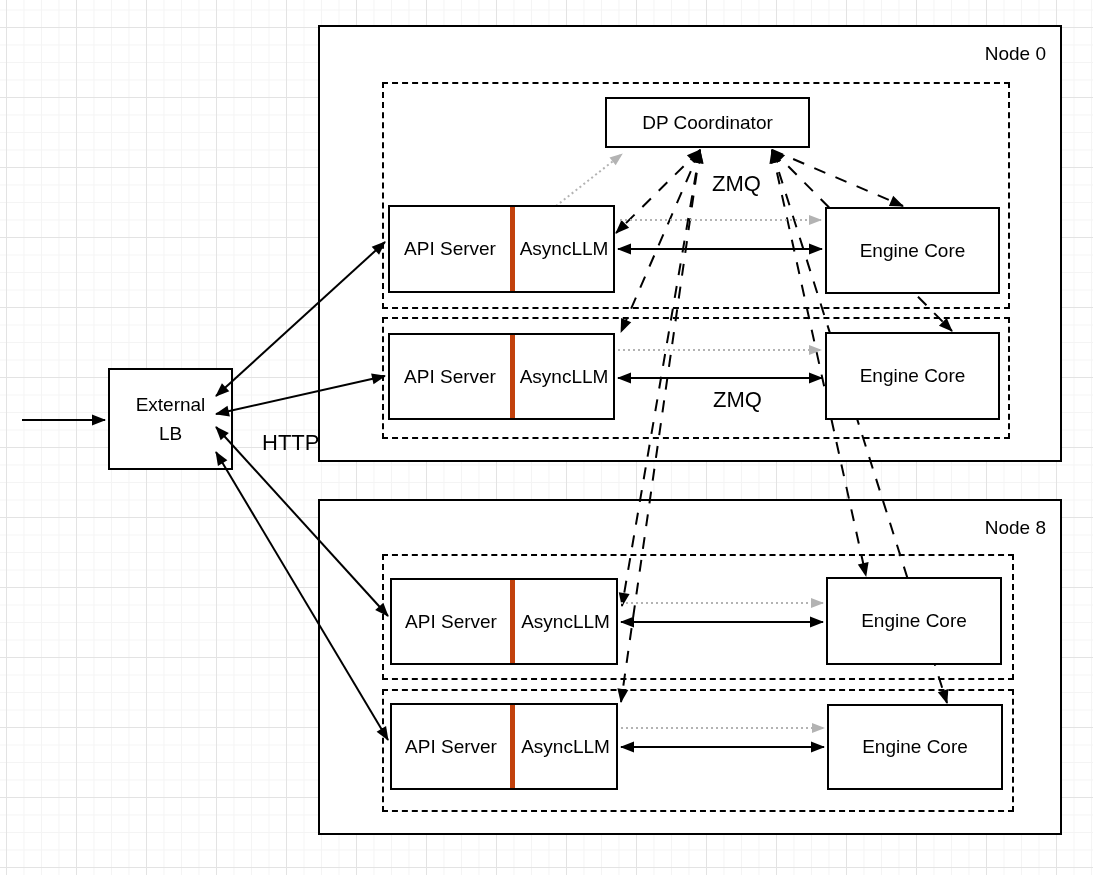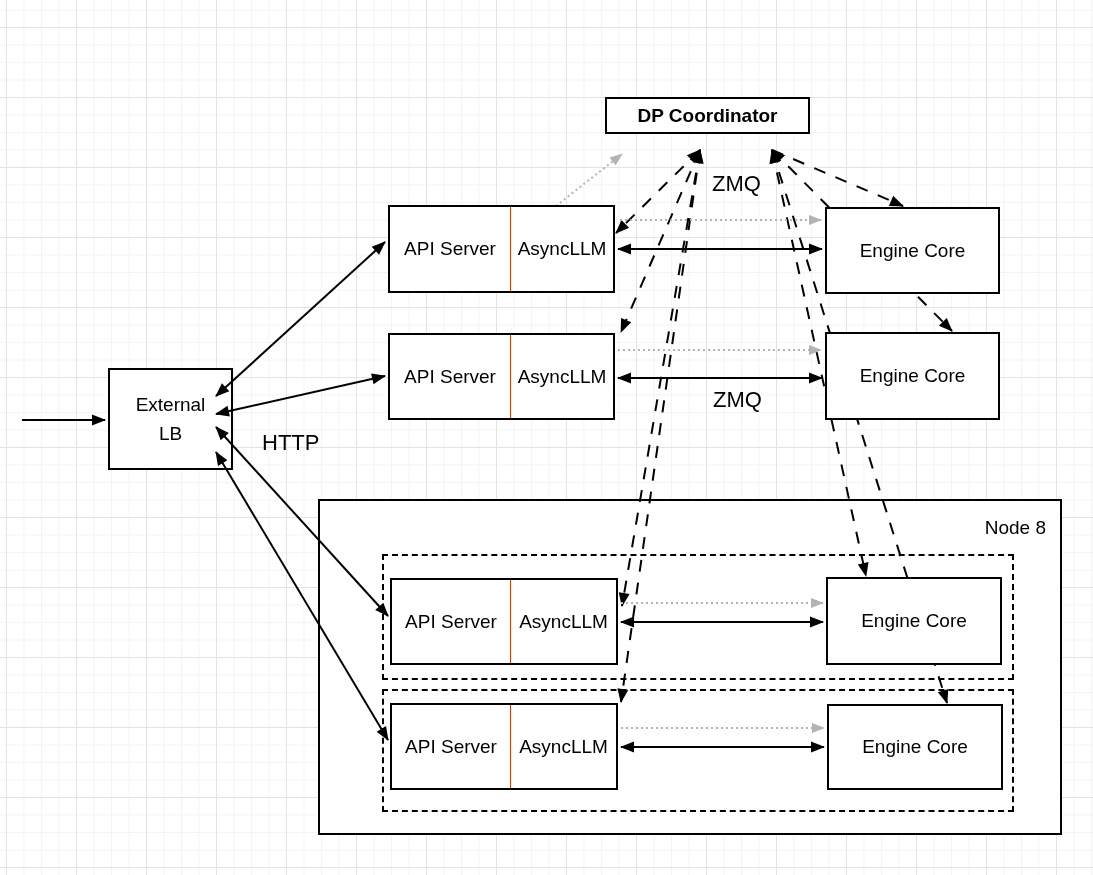--- a/index.html
+++ b/index.html
@@ -19,29 +19,34 @@
   .node-label{position:absolute;top:16px;right:14px;font-size:19px;}
   .sub{position:absolute;border:2px dashed #000;box-sizing:border-box;}
   .layer{position:absolute;left:0;top:0;pointer-events:none;}
   #layer-under{z-index:2;}
   #layer-over{z-index:4;}
   .box{position:absolute;background:#fff;border:2px solid #000;box-sizing:border-box;
        display:flex;align-items:center;justify-content:center;text-align:center;
        font-size:19px;z-index:3;}
   .split{padding:0;}
   .cell{height:100%;display:flex;align-items:center;justify-content:center;box-sizing:border-box;}
-  .cell.second{flex:1;border-left:1px solid #c2410c;}
+  .cell.second{flex:1;border-left:5px solid #c2410c;}
   .edge-label{position:absolute;font-size:22px;z-index:5;white-space:nowrap;}
   .lb-text{display:inline-block;width:92px;line-height:1.55;}
 </style>
 </head>
 <body>
 
 <div id="canvas">
 
+  <div class="node" style="left:318px;top:25px;width:744px;height:437px;">
+    <span class="node-label">Node 0</span>
+    <div class="sub" style="left:62px;top:55px;width:628px;height:227px;"></div>
+    <div class="sub" style="left:62px;top:290px;width:628px;height:122px;"></div>
+  </div>
 
   <div class="node" style="left:318px;top:499px;width:744px;height:336px;">
     <span class="node-label">Node 8</span>
     <div class="sub" style="left:62px;top:53px;width:632px;height:126px;"></div>
     <div class="sub" style="left:62px;top:188px;width:632px;height:123px;"></div>
   </div>
 
   <svg id="layer-under" class="layer" width="1093" height="875">
     <defs>
       <marker id="ae1" markerWidth="16" markerHeight="13" refX="14" refY="6.5" orient="auto" markerUnits="userSpaceOnUse">
@@ -64,21 +69,21 @@
       <path d="M772,150 L866,576" marker-start="url(#as1)" marker-end="url(#ae1)"></path>
       <path d="M772,150 L947,703" marker-start="url(#as1)" marker-end="url(#ae1)"></path>
     </g>
     <path d="M556,206 L622,154" stroke="#b3b3b3" stroke-width="2" stroke-dasharray="2 3" fill="none" marker-end="url(#ge1)"></path>
   </svg>
 
   <div class="box" style="left:108px;top:368px;width:125px;height:102px;">
     <span class="lb-text">External LB</span>
   </div>
 
-  <div class="box" style="left:605px;top:97px;width:205px;height:37px;font-weight:bold;">
+  <div class="box" style="left:605px;top:97px;width:205px;height:51px;">
     <span>DP Coordinator</span>
   </div>
 
   <div class="box split" style="left:388px;top:205px;width:227px;height:88px;">
     <div class="cell" style="width:120px;">
         <span>API Server</span>
       </div>
     <div class="cell second">
         <span>AsyncLLM</span>
       </div>

